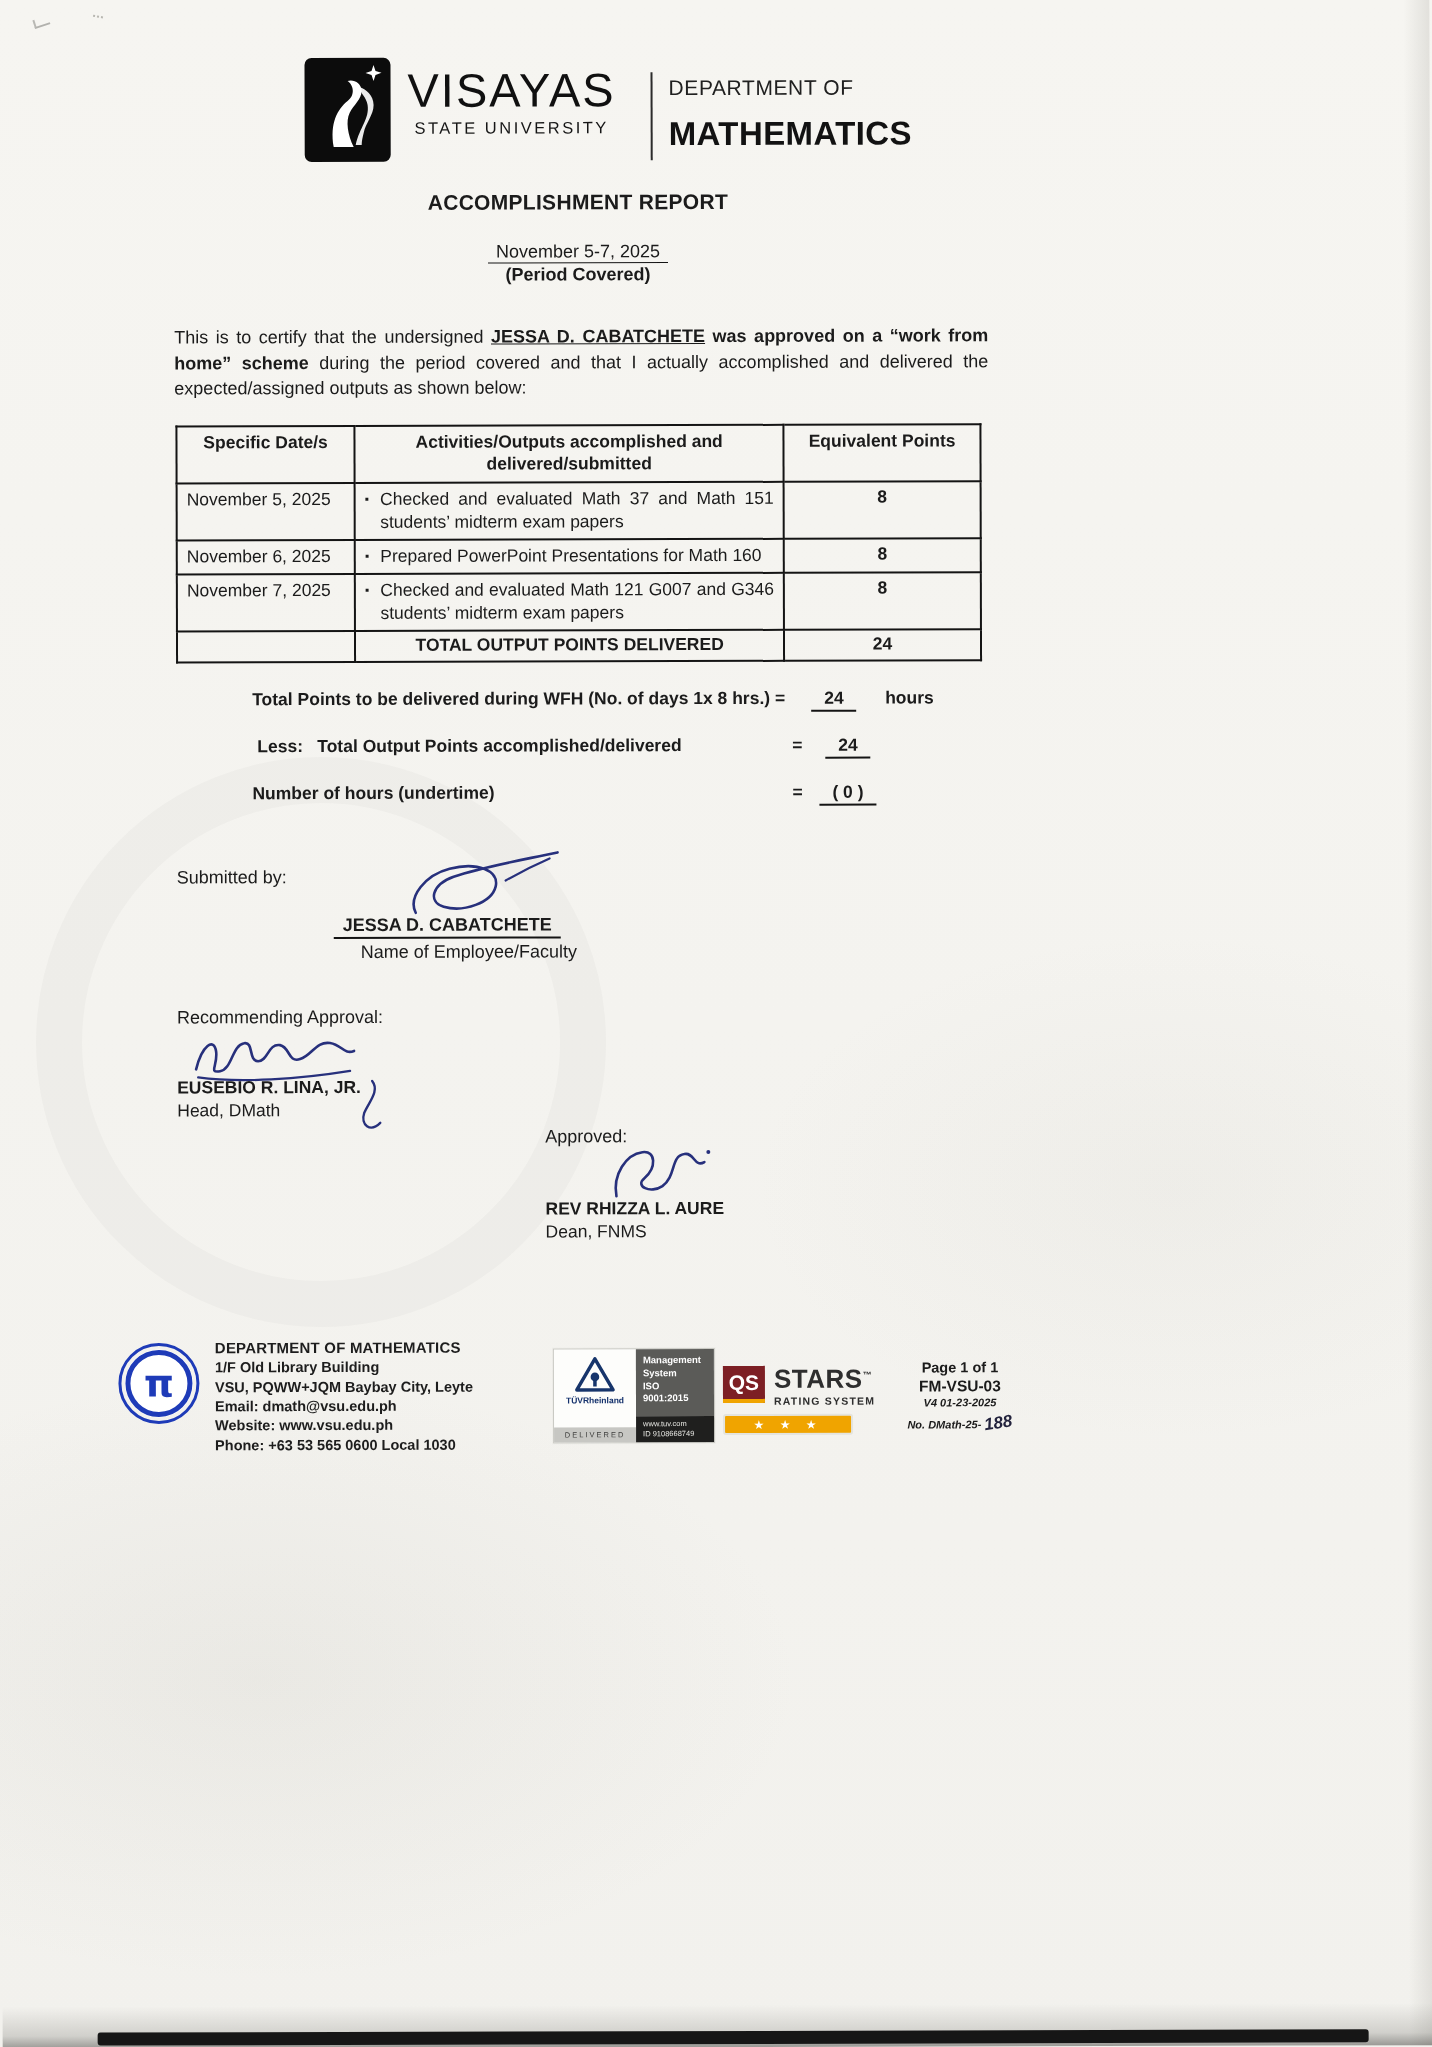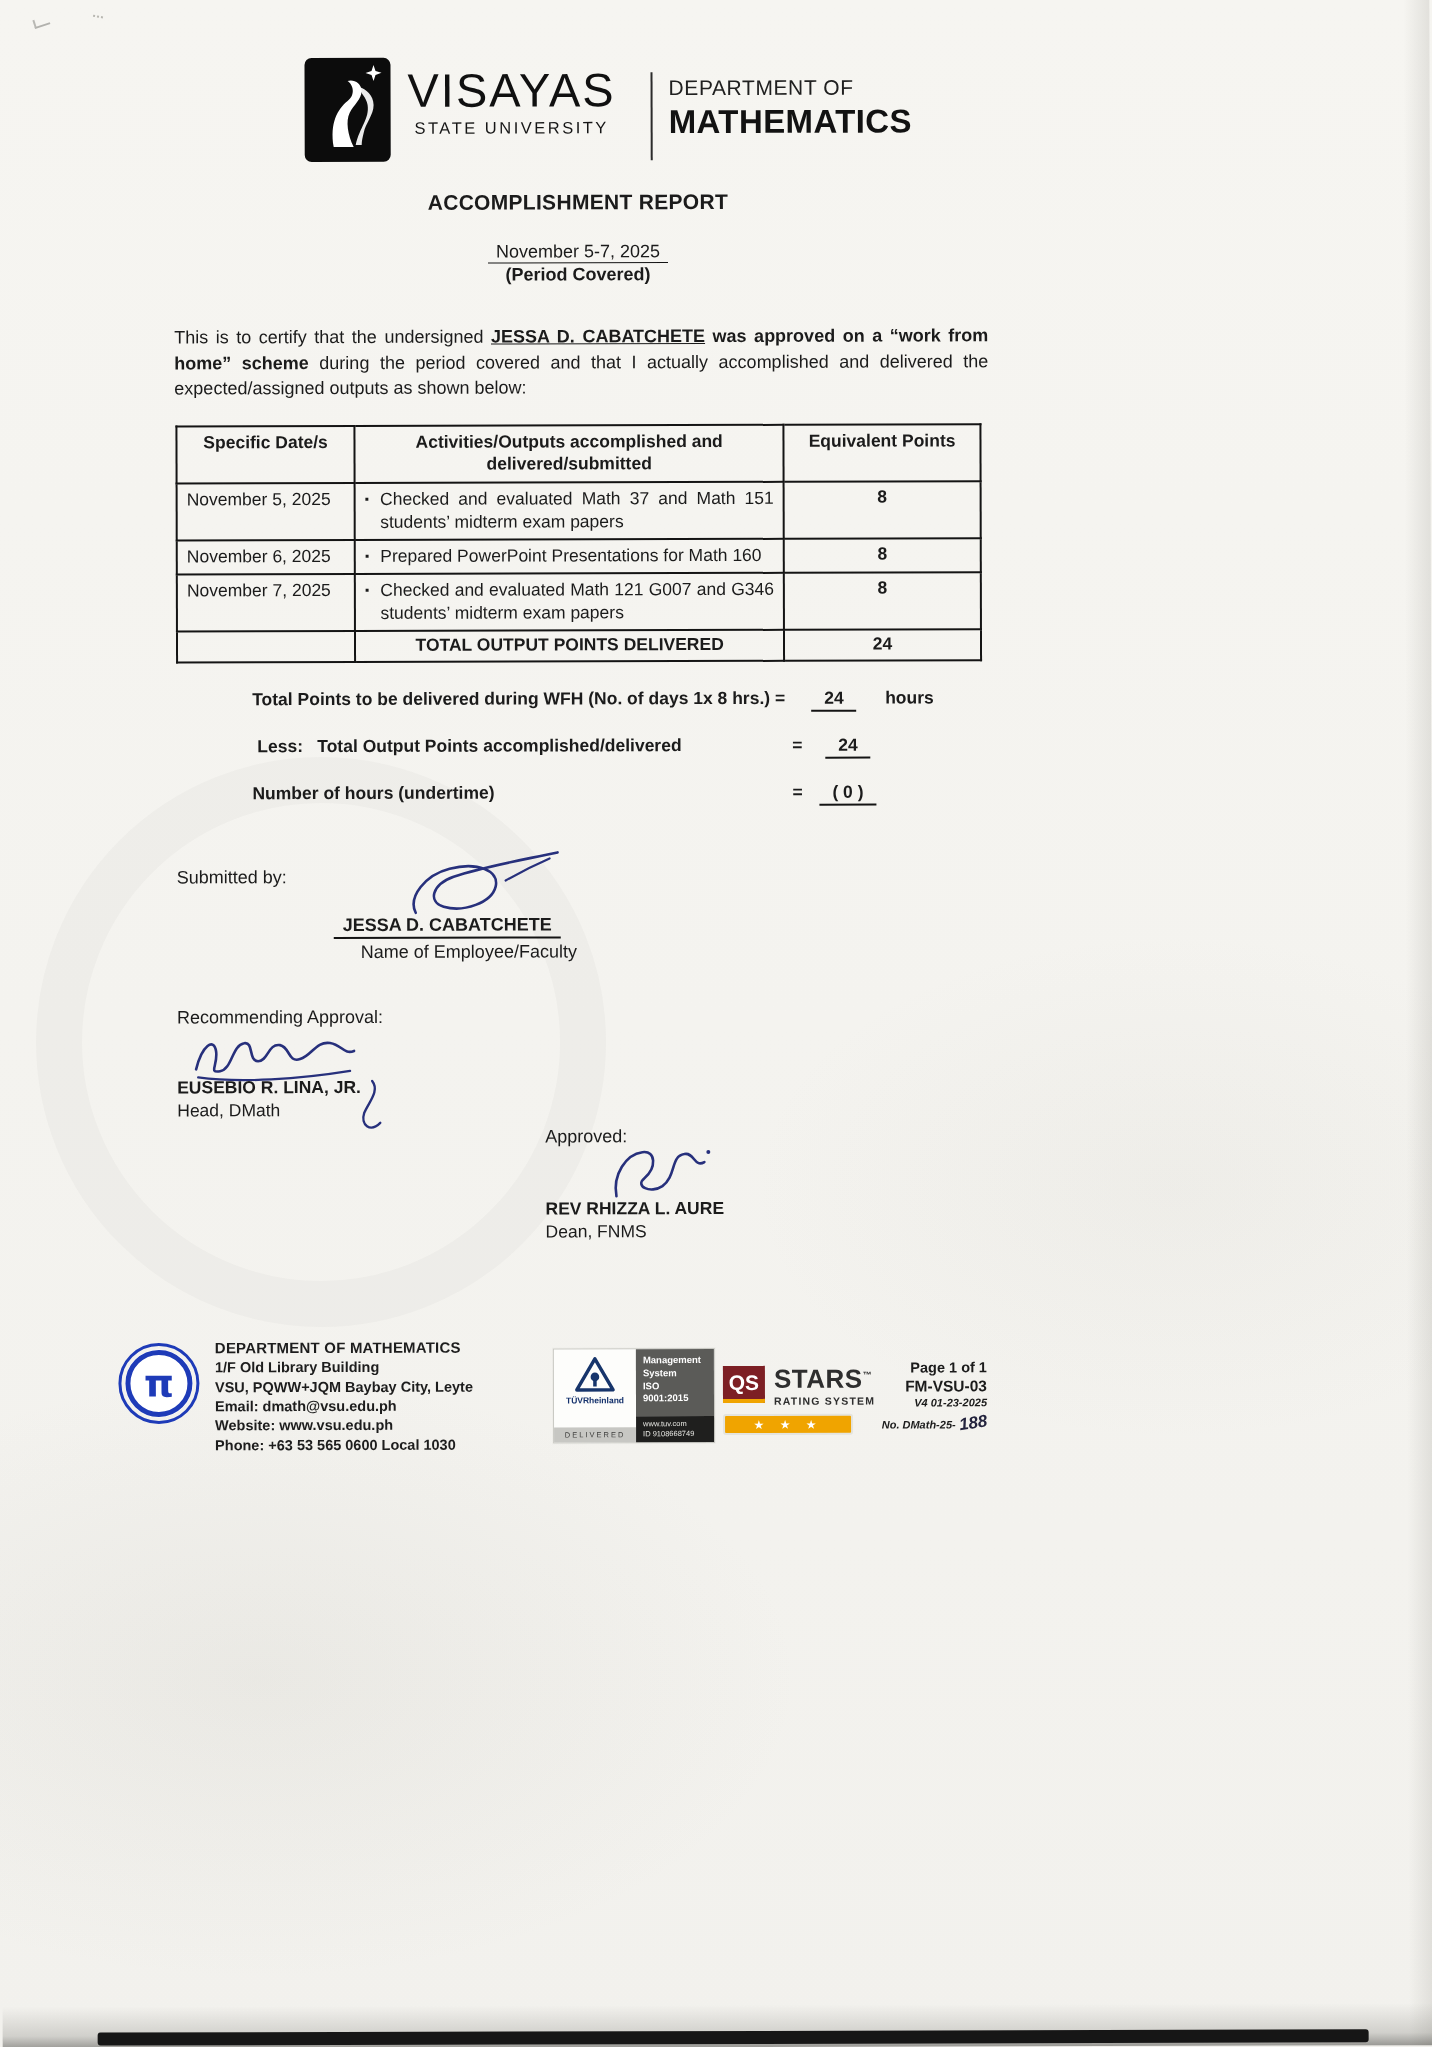--- a/index.html
+++ b/index.html
@@ -27,21 +27,21 @@
   .bp-logo { position: absolute; left: 166px; top: 64px; width: 122px; text-align: center; }
   .bp-logo svg { width: 104px; height: 88px; }
   .bp-caption { font-size: 9px; font-weight: bold; font-style: italic; color: #15206b; letter-spacing: .4px; margin-top: 1px; }
   .vsu-logo { position: absolute; left: 306px; top: 56px; width: 88px; height: 106px; }
   .vsu-wordmark { position: absolute; left: 400px; top: 62px; width: 228px; text-align: center; }
   .vsu-name { font-size: 47px; letter-spacing: 2px; color: #101010; }
   .vsu-sub { font-size: 16.5px; letter-spacing: 2.5px; margin-top: 1px; color: #161616; }
   .header-divider { position: absolute; left: 653px; top: 72px; width: 2px; height: 88px; background: #2c2c2c; }
   .dept-block { position: absolute; left: 671px; top: 76px; }
   .dept-line1 { font-size: 21px; letter-spacing: .6px; color: #202020; }
-  .dept-line2 { font-size: 33px; font-weight: 800; letter-spacing: .4px; margin-top: 3px; color: #121212; }
+  .dept-line2 { font-size: 33px; font-weight: 800; letter-spacing: .4px; margin-top: 15px; color: #121212; }
 
   
   .title { position: absolute; left: 175px; top: 190px; width: 810px; text-align: center; font-size: 21px; font-weight: bold; letter-spacing: .3px; }
   .period-dates { position: absolute; left: 175px; top: 241px; width: 810px; text-align: center; font-size: 18px; }
   .period-dates span { border-bottom: 1.5px solid #141414; padding: 0 8px 1px; }
   .period-caption { position: absolute; left: 175px; top: 264px; width: 810px; text-align: center; font-size: 18px; font-weight: bold; }
 
   
   .certify { position: absolute; left: 176px; top: 324px; width: 814px; font-size: 18px; line-height: 1.43; text-align: justify; margin: 0; }
   .name-hl { font-weight: bold; text-decoration: underline; }
@@ -109,21 +109,21 @@
   .tuv-right { flex: 1; display: flex; flex-direction: column; }
   .tuv-mgmt { flex: 1; background: #5b5b58; color: #fff; font-size: 9.5px; line-height: 1.35; padding: 5px 7px; font-weight: 600; }
   .tuv-web { background: #1f1f1e; color: #e8e8e4; font-size: 7.5px; line-height: 1.35; padding: 3px 7px; }
   .qs-block { position: absolute; left: 722px; top: 1366px; width: 156px; }
   .qs-row { display: flex; align-items: flex-start; gap: 9px; }
   .qs-sq { width: 42px; height: 37px; background: #7d1f24; color: #fff; font-weight: bold; font-size: 21px; display: flex; align-items: center; justify-content: center; border-bottom: 4px solid #f0a400; }
   .qs-word { font-size: 26px; font-weight: 800; color: #2e2e2e; letter-spacing: .5px; line-height: 1; }
   .qs-word sup { font-size: 9px; }
   .qs-rating { font-size: 10.5px; letter-spacing: 1.2px; color: #2e2e2e; margin-top: 3px; font-weight: 600; }
   .qs-starbar { margin-top: 7px; width: 130px; height: 21px; background: #f0a400; border: 2px solid #e4e4de; border-radius: 3px; display: flex; align-items: center; justify-content: center; color: #fff; font-size: 12px; letter-spacing: 6px; }
-  .docinfo { position: absolute; left: 860px; top: 1360px; width: 126px; text-align: right; }
+  .docinfo { position: absolute; left: 896px; top: 1360px; width: 126px; text-align: center; }
   .doc-page { font-size: 14.5px; font-weight: 600; }
   .doc-form { font-size: 15.5px; font-weight: 800; margin-top: 2px; }
   .doc-version { font-size: 11px; font-style: italic; margin-top: 1px; font-weight: 600; }
   .doc-number { font-size: 11px; font-style: italic; margin-top: 5px; font-weight: 600; white-space: nowrap; }
   .hand { display: inline-block; font-size: 17px; color: #23233d; transform: rotate(-8deg); font-style: italic; font-weight: 600; margin-left: 3px; }
 </style>
 </head>
 <body>
 
 <div class="page">

